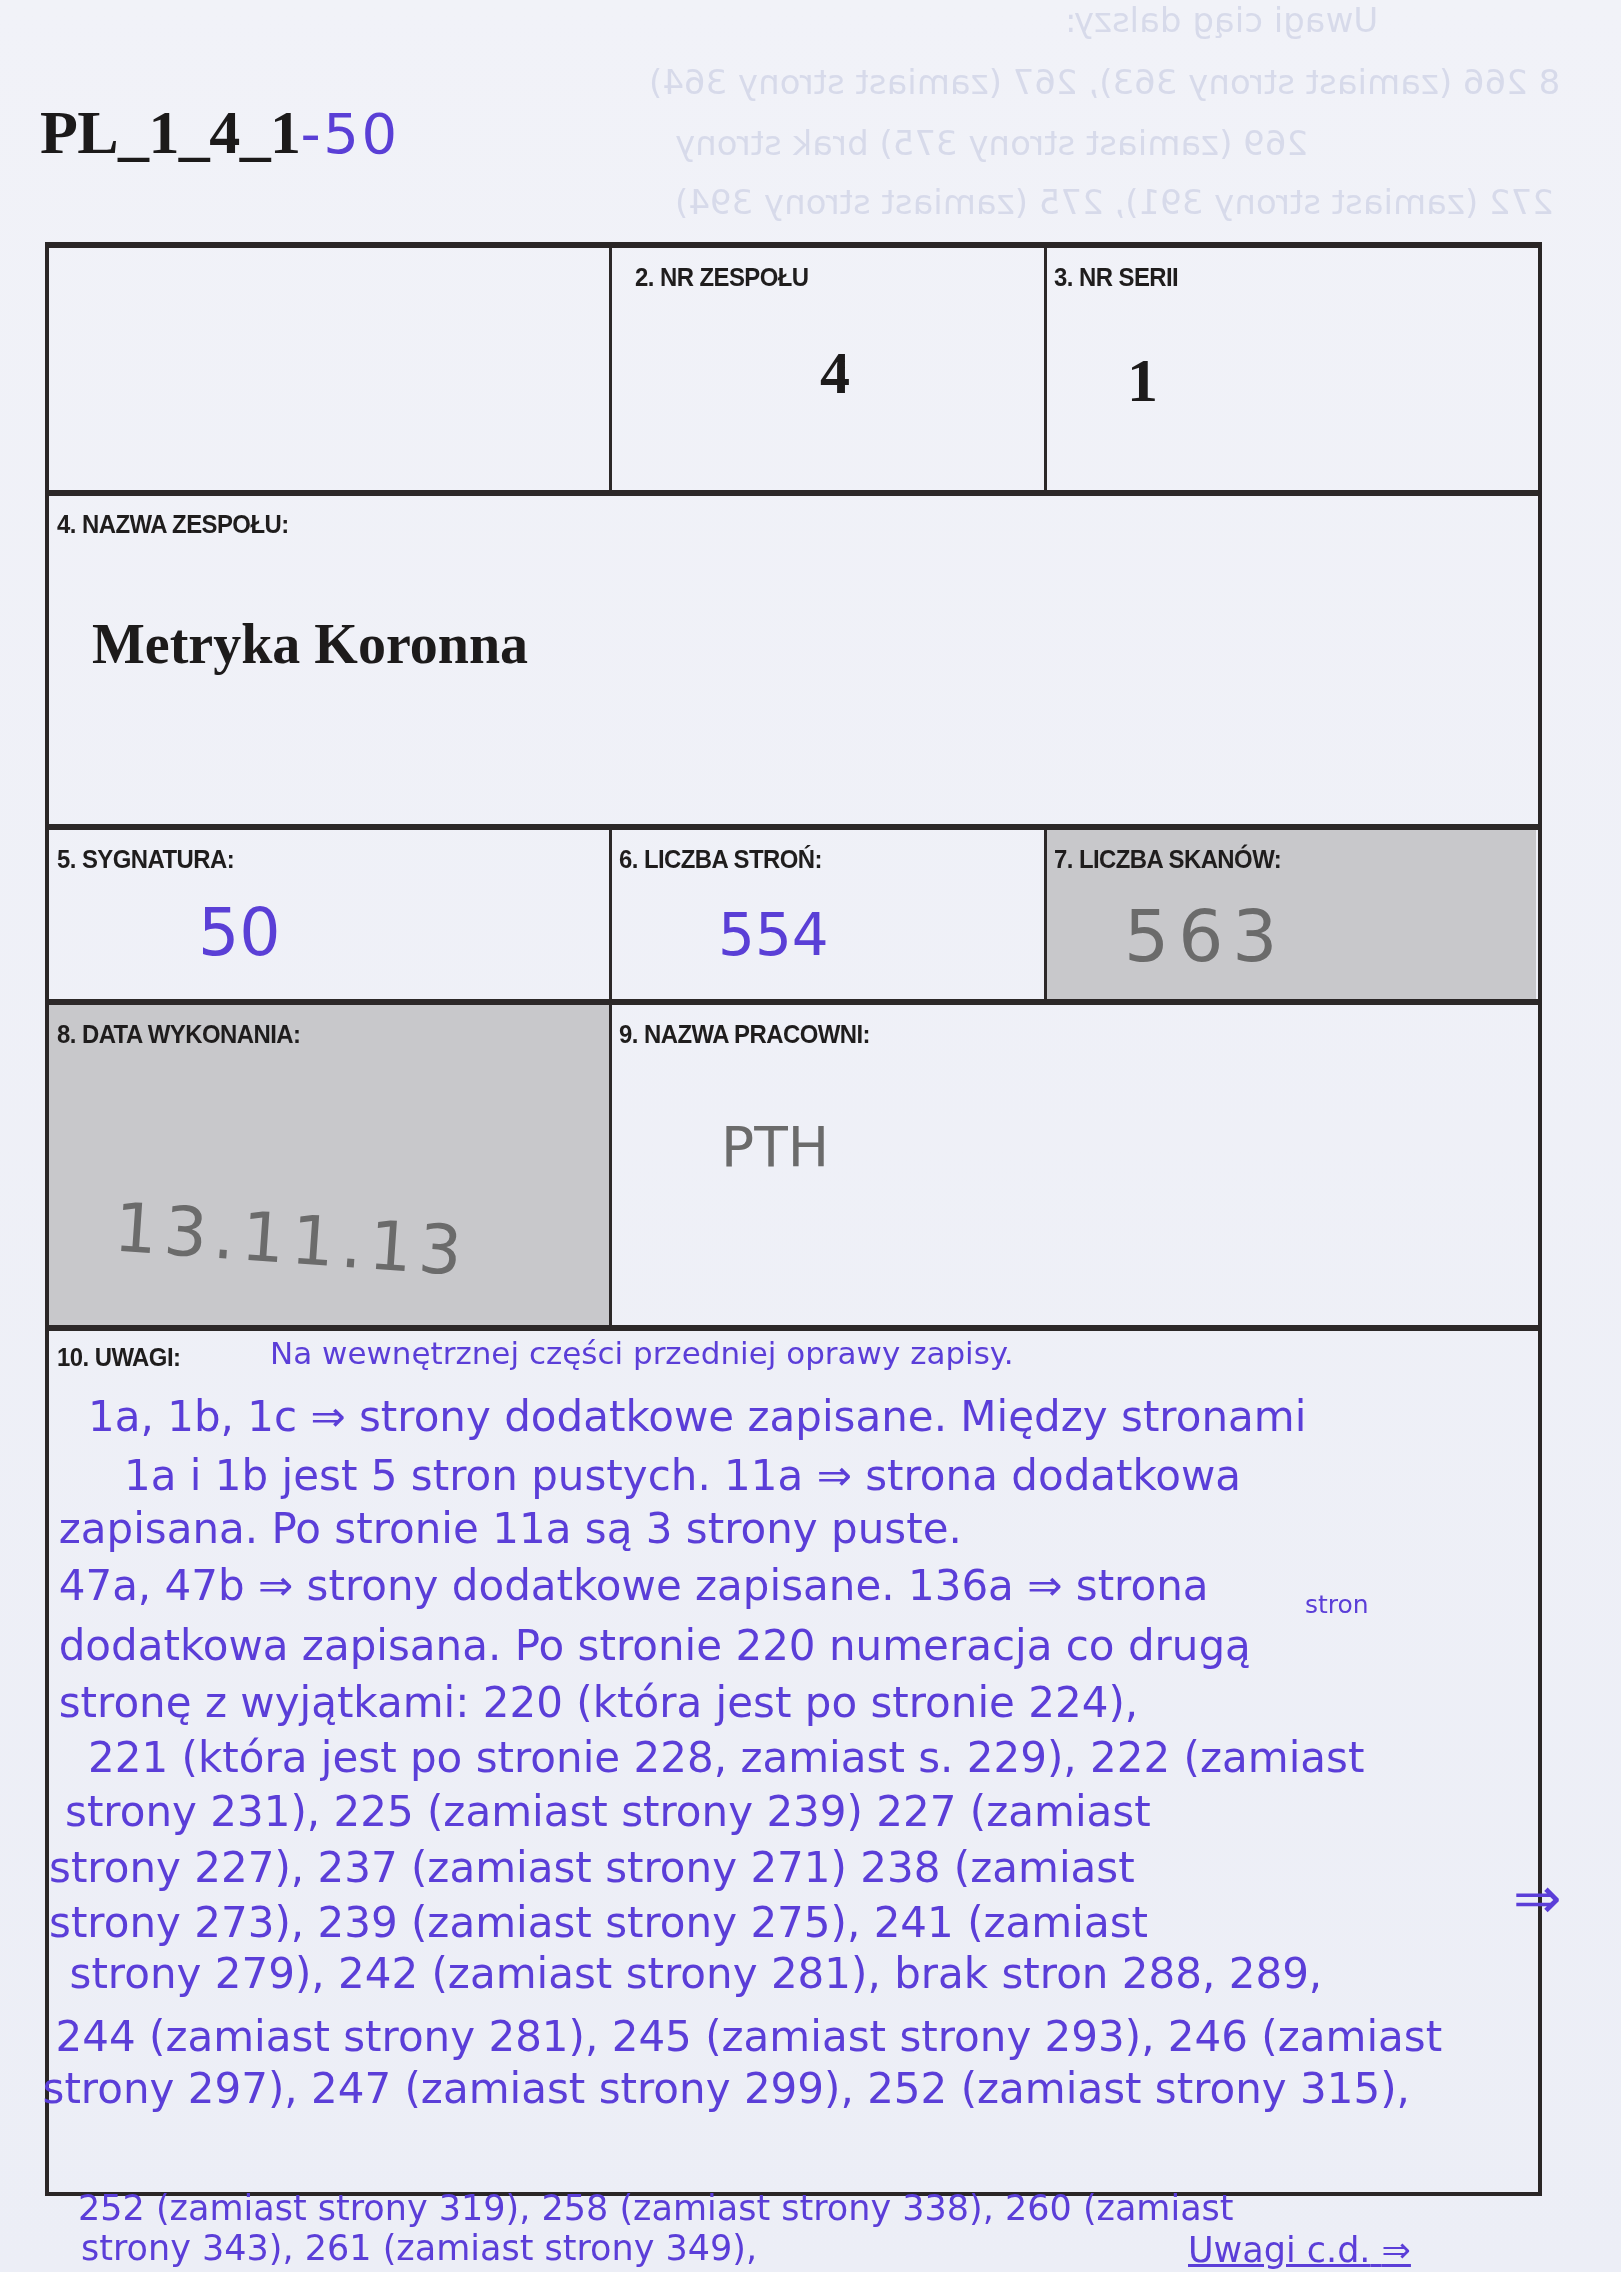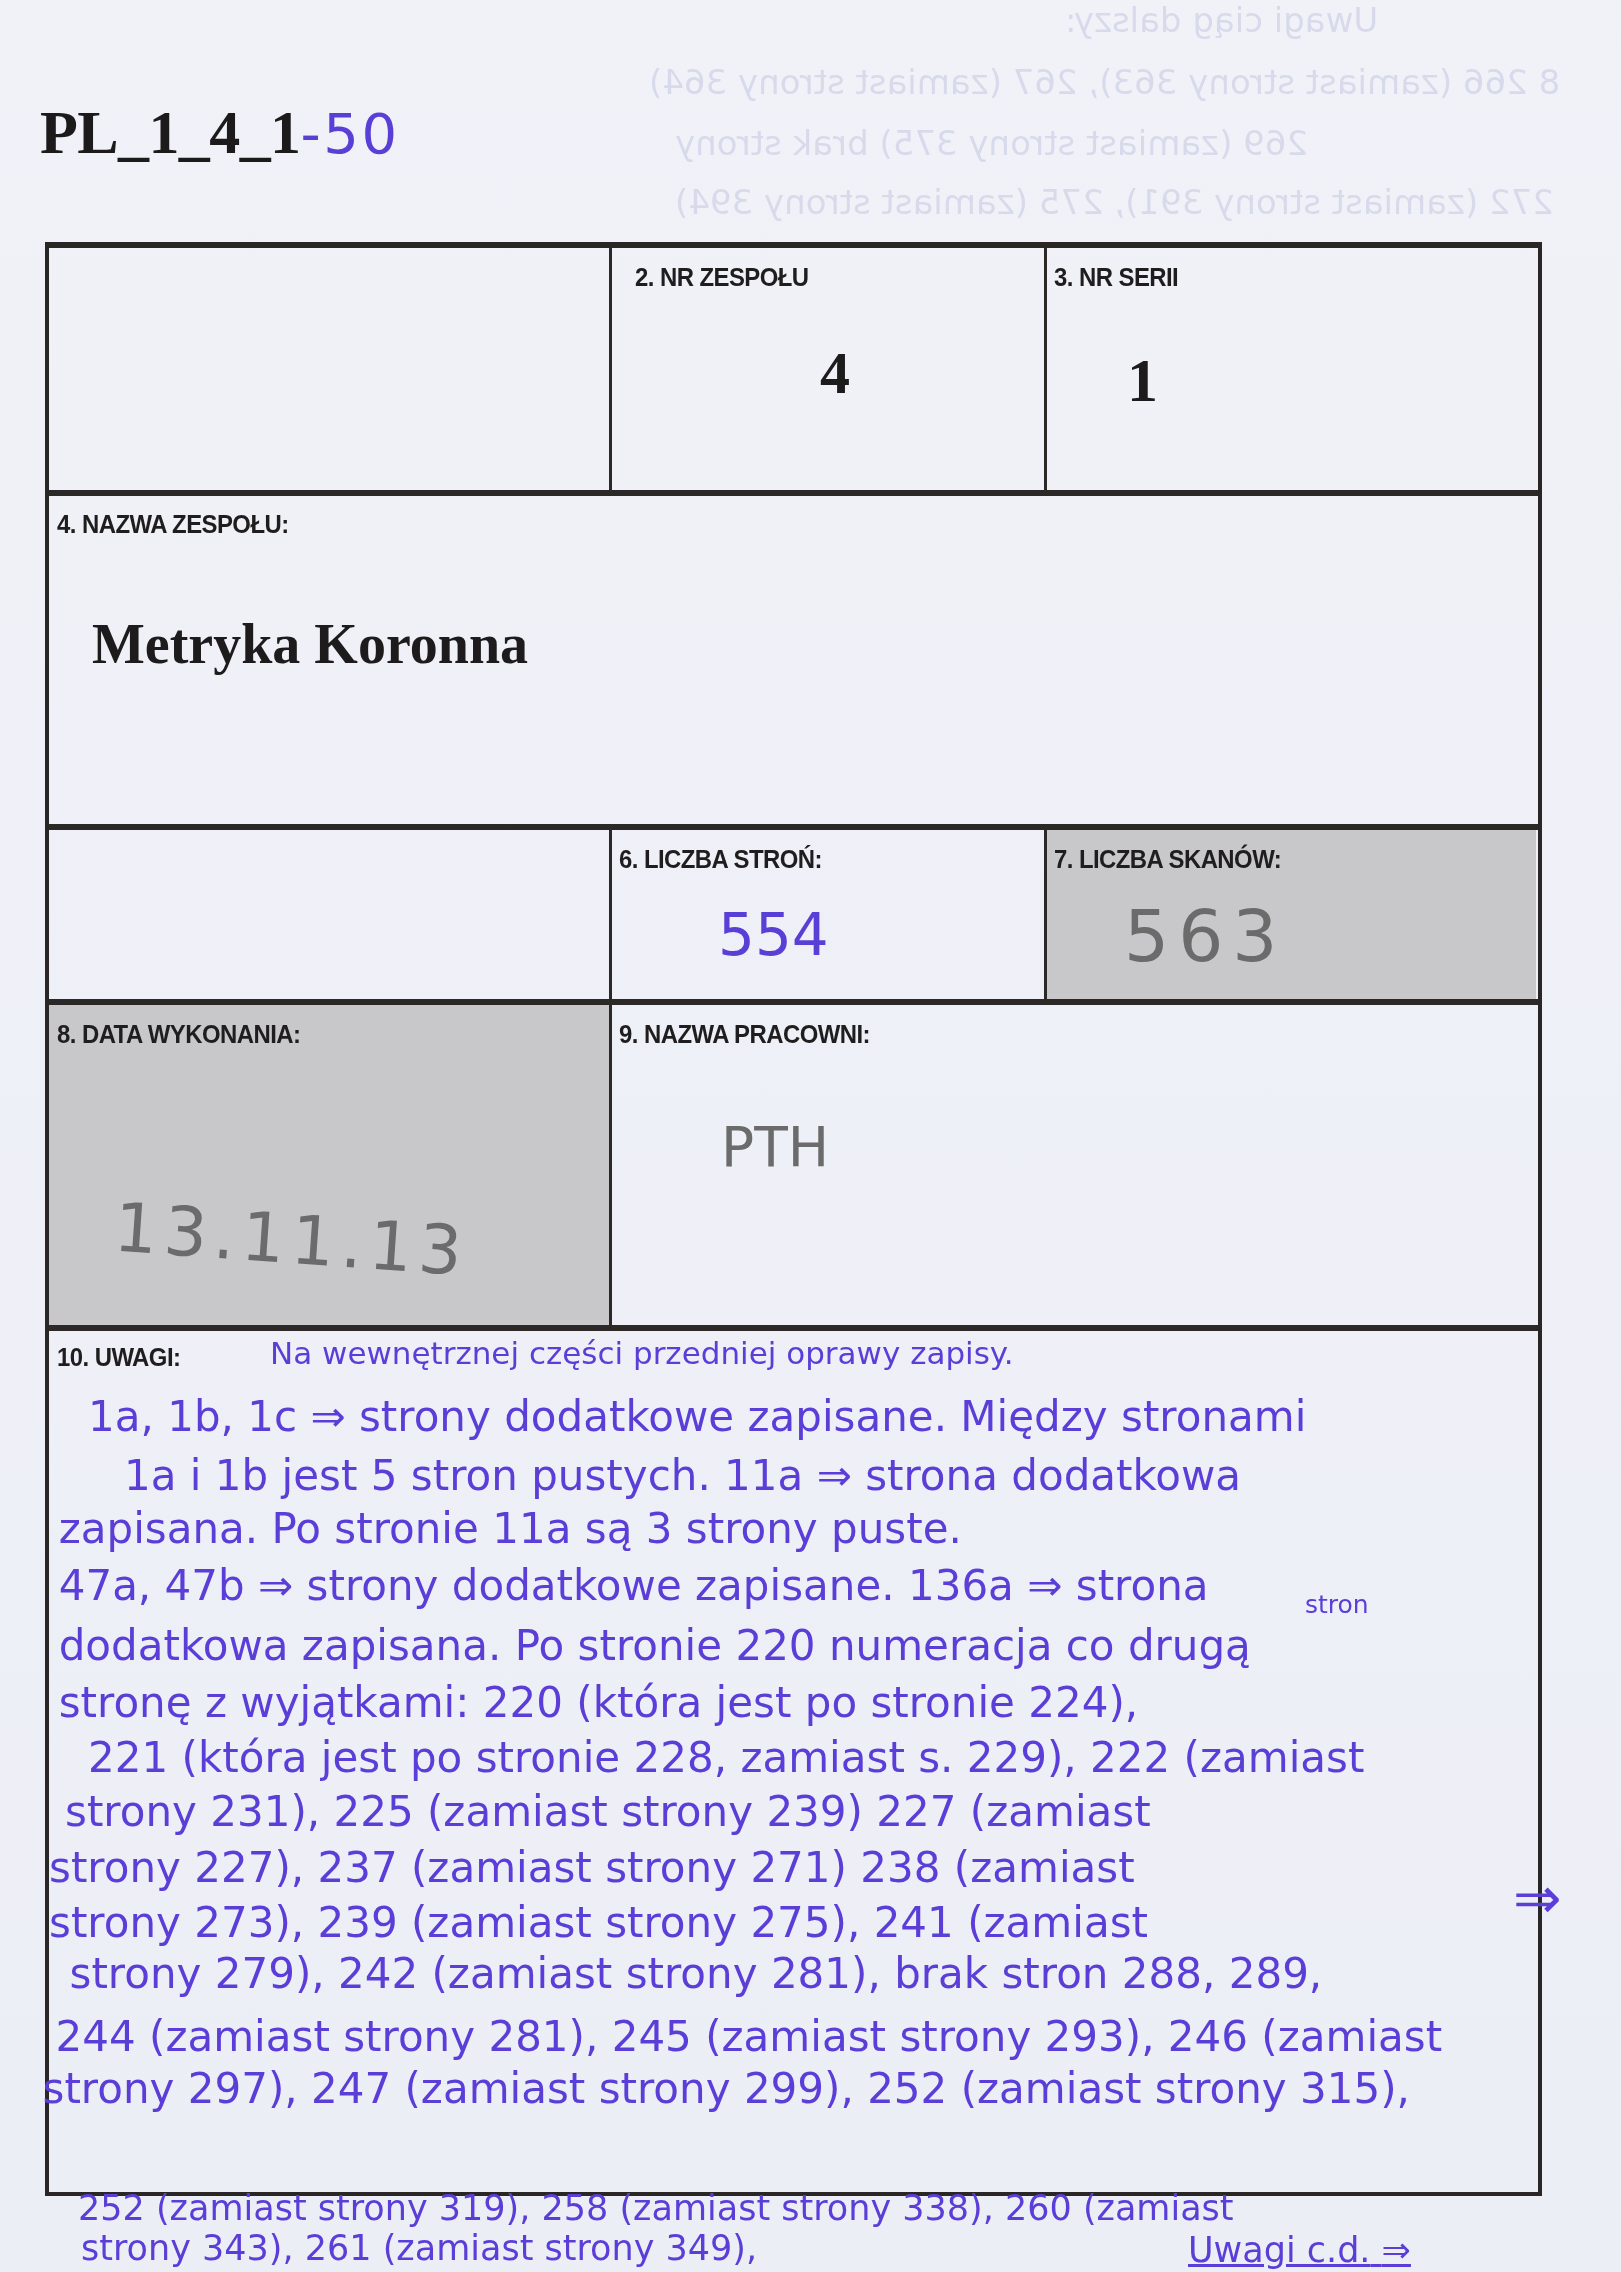--- a/index.html
+++ b/index.html
@@ -59,20 +59,24 @@
     <div class="vline" style="left:560px;top:0;height:244px;"></div>
     <div class="vline" style="left:995px;top:0;height:244px;"></div>
     <div class="hline" style="top:242px;"></div>
 
     <div class="cell" style="left:0;top:247px;width:1488px;height:331px;">
       <div class="label">4. NAZWA ZESPOŁU:</div>
       <div class="printed" style="left:43px;top:117px;font-size:56px;">Metryka Koronna</div>
     </div>
     <div class="hline" style="top:576px;"></div>
 
+    <div class="cell" style="left:0;top:582px;width:560px;height:172px;">
+      <div class="label">5. SYGNATURA:</div>
+      <div class="hw" style="left:149px;top:65px;font-size:65px;">50</div>
+    </div>
     <div class="cell" style="left:562px;top:582px;width:432px;height:172px;">
       <div class="label">6. LICZBA STROŃ:</div>
       <div class="hw" style="left:107px;top:71px;font-size:58px;">554</div>
     </div>
     <div class="cell shaded" style="left:997px;top:582px;width:490px;height:172px;">
       <div class="label">7. LICZBA SKANÓW:</div>
       <div class="hw hw-gray" style="left:78px;top:65px;font-size:71px;letter-spacing:9px;">563</div>
     </div>
     <div class="vline" style="left:560px;top:582px;height:172px;"></div>
     <div class="vline" style="left:995px;top:582px;height:172px;"></div>

